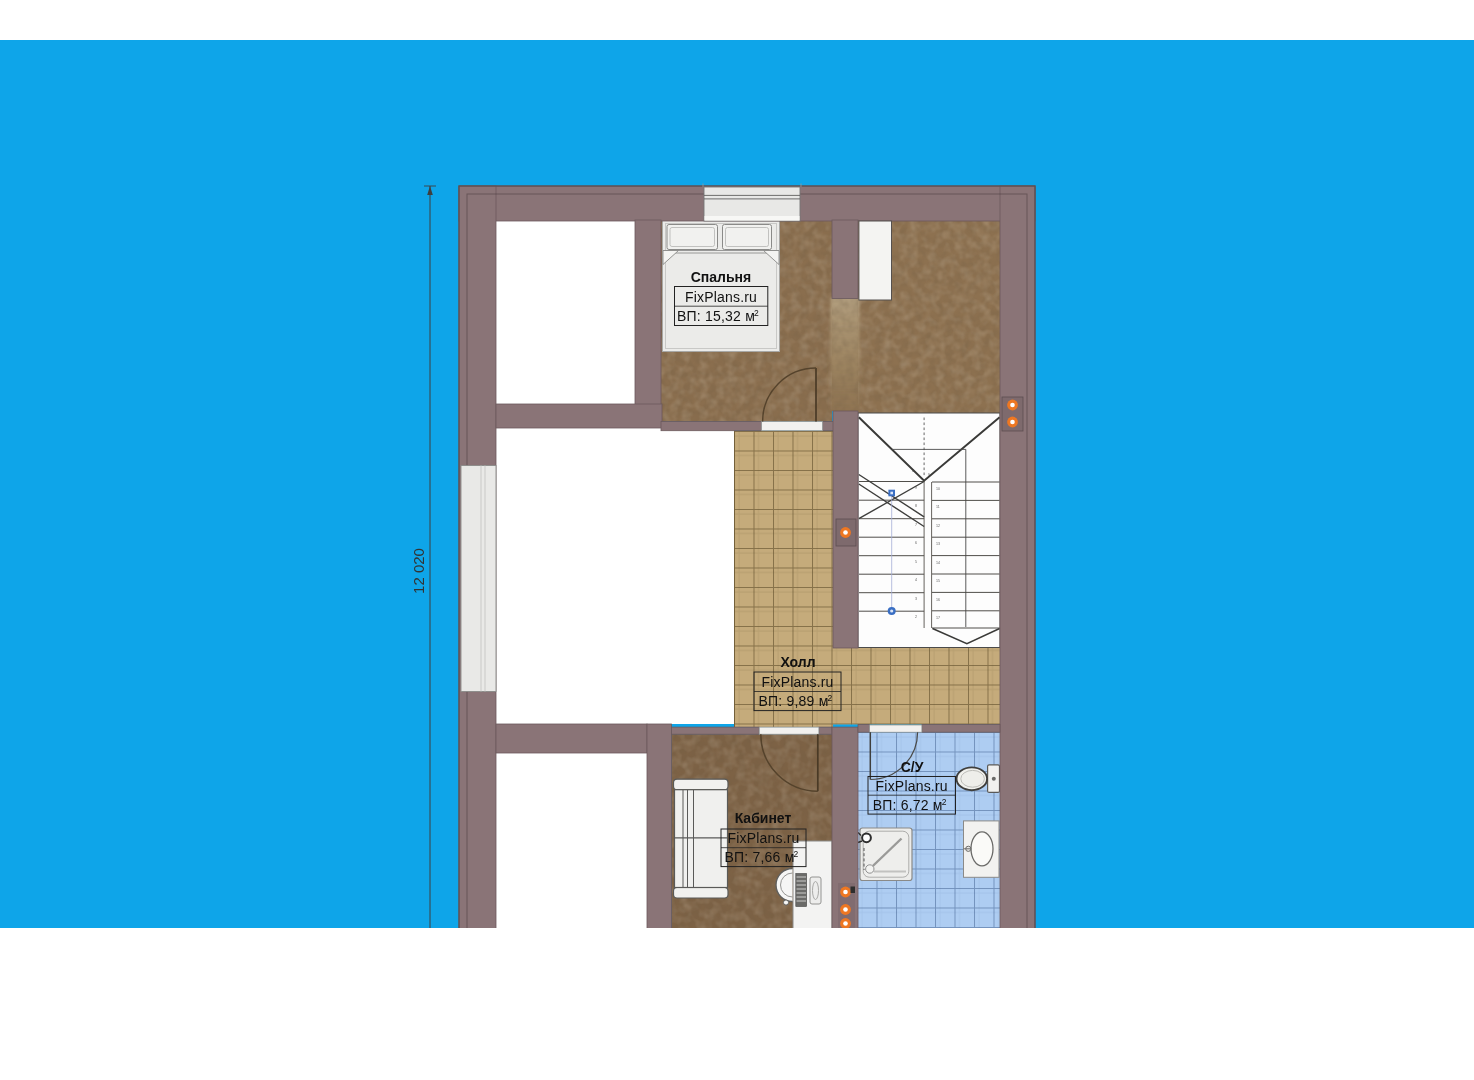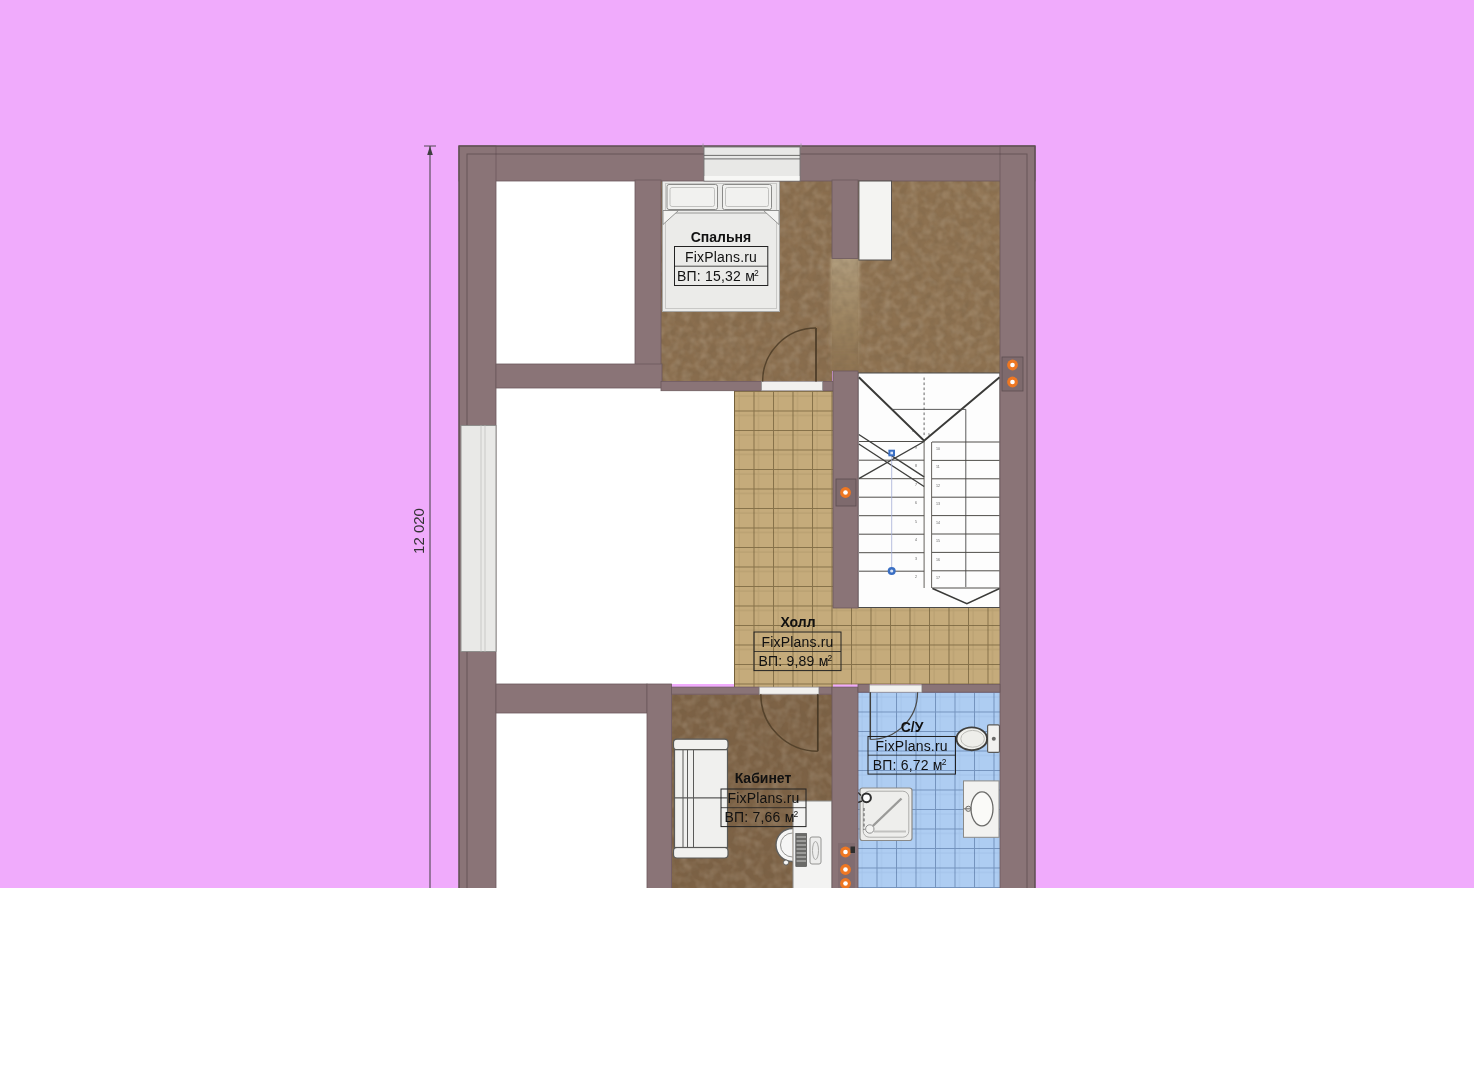--- a/index.html
+++ b/index.html
@@ -1,16 +1,16 @@
 <!DOCTYPE html>
 <html><head>
 <meta charset="utf-8">
 <style>
 html,body{margin:0;padding:0;background:#fff;}
-#page{position:relative;width:1474px;height:888px;background:#f0abfc;overflow:hidden;}
+#page{position:relative;width:1474px;height:888px;background:#0ea5e9;overflow:hidden;margin-top:40px;}
 svg text{font-family:"Liberation Sans",sans-serif;}
 </style>
 </head>
 <body>
 <div id="page">
 <svg width="1474" height="1080" viewBox="0 0 1474 1080">
 <defs>
 <pattern id="ht" width="19.5" height="19.5" patternUnits="userSpaceOnUse" patternTransform="translate(734,391)">
 <rect width="19.5" height="19.5" fill="#c5ab7b"></rect>
 <path d="M0,0.5H19.5 M0.5,0V19.5" stroke="rgba(95,78,42,0.62)" stroke-width="1" fill="none"></path>

